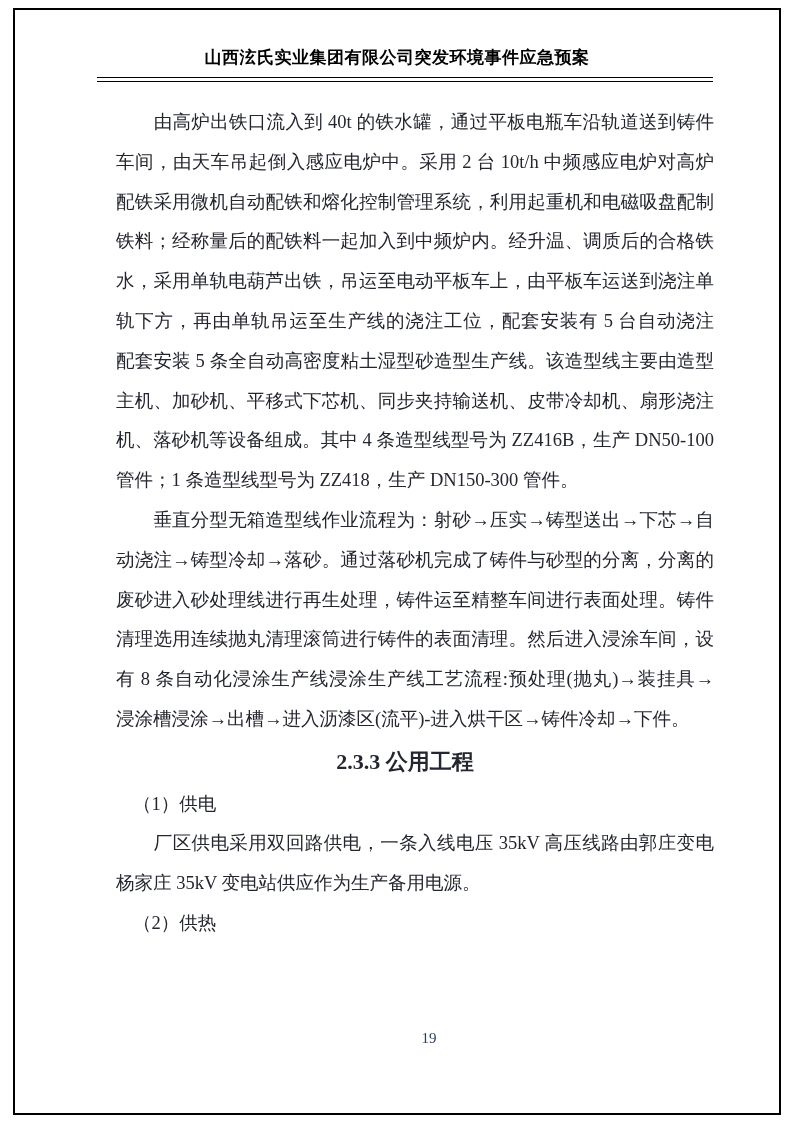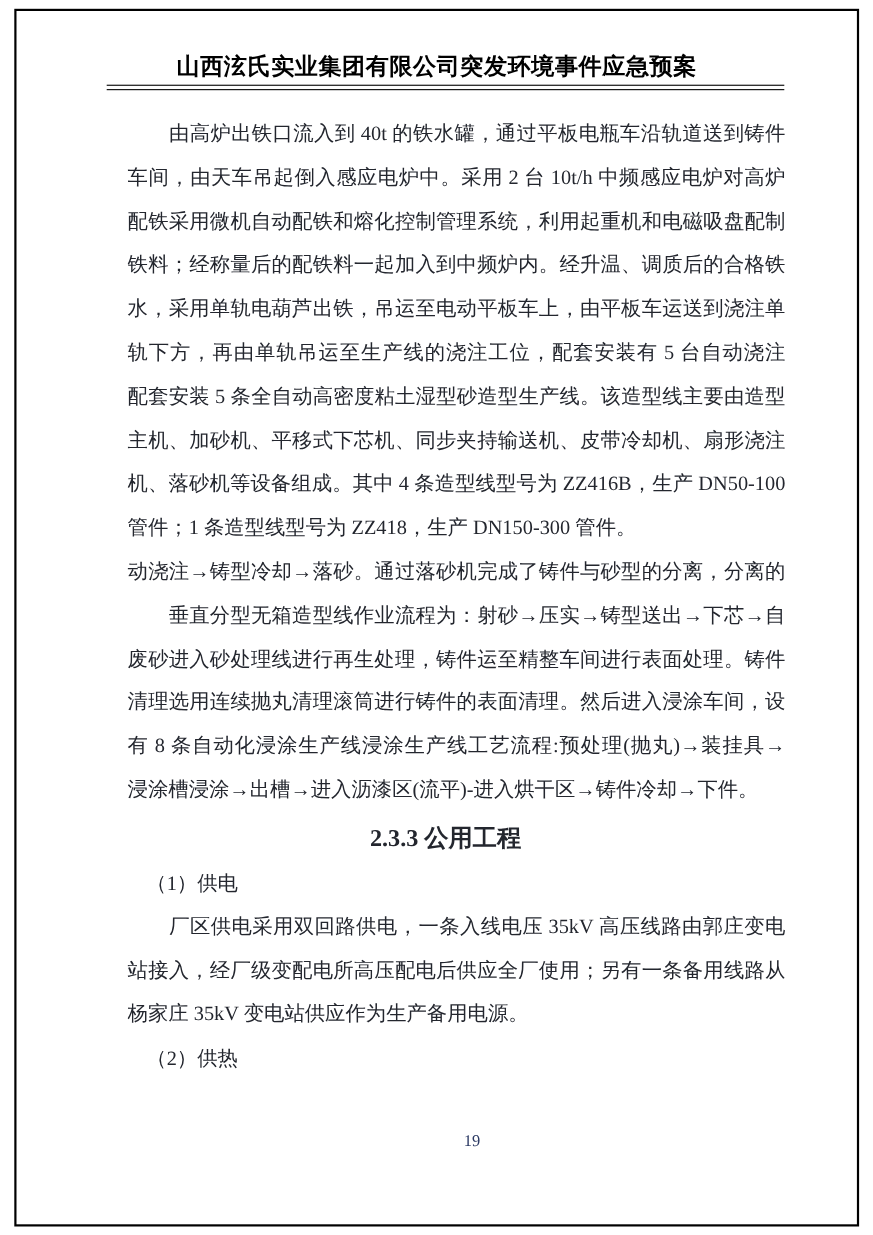--- a/index.html
+++ b/index.html
@@ -17,21 +17,21 @@
     pointer-events:none;
   }
   .doc-header{
     position:absolute;left:0;top:46px;width:794px;
     text-align:center;
   }
   .doc-header-title{
     display:inline-block;
     font-family:Liberation Mono, monospace;
     font-weight:bold;
-    font-size:21px;
+    font-size:17px;
     letter-spacing:0.5px;
     color:var(--header-text,#000000);
     white-space:nowrap;
     text-align:center;
   }
   .doc-header-rule{
     position:absolute;left:97px;top:77px;width:616px;
     height:2.5px;
     border-top:1.8px solid var(--rule,#000000);
     border-bottom:1.8px solid var(--rule,#000000);
@@ -94,31 +94,30 @@
         <div class="line">配铁采用微机自动配铁和熔化控制管理系统，利用起重机和电磁吸盘配制</div>
         <div class="line">铁料；经称量后的配铁料一起加入到中频炉内。经升温、调质后的合格铁</div>
         <div class="line">水，采用单轨电葫芦出铁，吊运至电动平板车上，由平板车运送到浇注单</div>
         <div class="line">轨下方，再由单轨吊运至生产线的浇注工位，配套安装有 5 台自动浇注机。</div>
         <div class="line">配套安装 5 条全自动高密度粘土湿型砂造型生产线。该造型线主要由造型</div>
         <div class="line">主机、加砂机、平移式下芯机、同步夹持输送机、皮带冷却机、扇形浇注</div>
         <div class="line">机、落砂机等设备组成。其中 4 条造型线型号为 ZZ416B，生产 DN50-100</div>
         <div class="line last">管件；1 条造型线型号为 ZZ418，生产 DN150-300 管件。</div>
       </div>
     <div class="para">
+        <div class="line">　　垂直分型无箱造型线作业流程为：射砂→压实→铸型送出→下芯→自</div>
         <div class="line">动浇注→铸型冷却→落砂。通过落砂机完成了铸件与砂型的分离，分离的</div>
-        <div class="line">　　垂直分型无箱造型线作业流程为：射砂→压实→铸型送出→下芯→自</div>
         <div class="line">废砂进入砂处理线进行再生处理，铸件运至精整车间进行表面处理。铸件</div>
         <div class="line">清理选用连续抛丸清理滚筒进行铸件的表面清理。然后进入浸涂车间，设</div>
         <div class="line">有 8 条自动化浸涂生产线浸涂生产线工艺流程:预处理(抛丸)→装挂具→</div>
         <div class="line last">浸涂槽浸涂→出槽→进入沥漆区(流平)-进入烘干区→铸件冷却→下件。</div>
       </div>
     <h2 class="heading">2.3.3 公用工程</h2>
     <div class="single">　　（1）供电</div>
     <div class="para">
         <div class="line">　　厂区供电采用双回路供电，一条入线电压 35kV 高压线路由郭庄变电</div>
-        <div class="line">站接入，经厂级变配电所高压配电后供应全厂使用；另有一条备用线路从</div>
         <div class="line last">杨家庄 35kV 变电站供应作为生产备用电源。</div>
       </div>
     <div class="single">　　（2）供热</div>
   </div>
 
   <div class="page-number">19</div>
 </div>
 
 </body></html>

